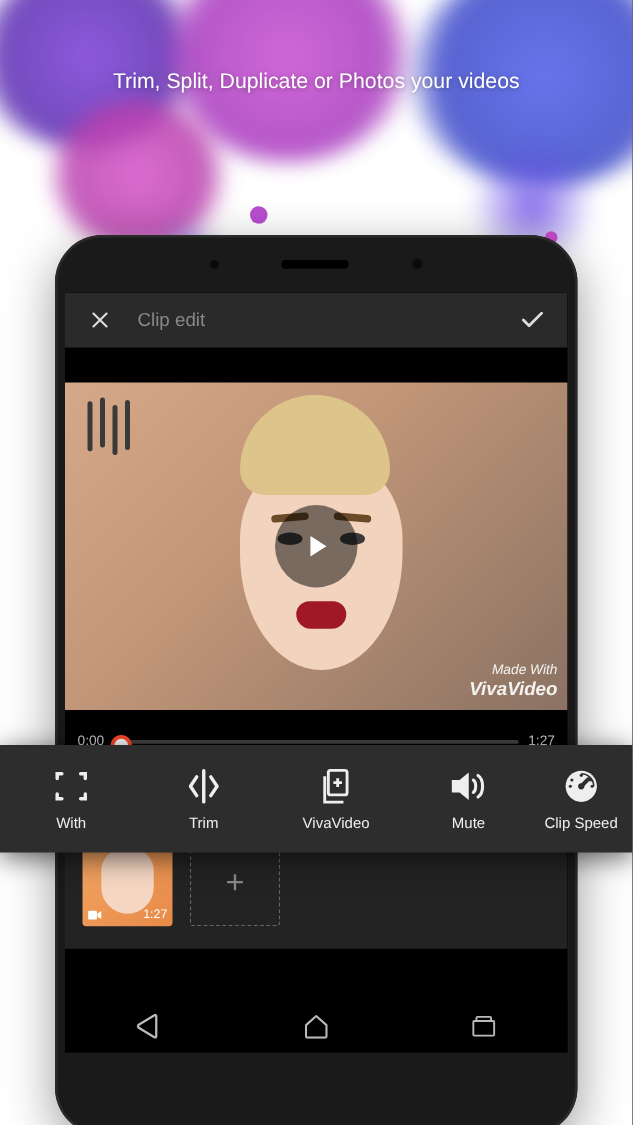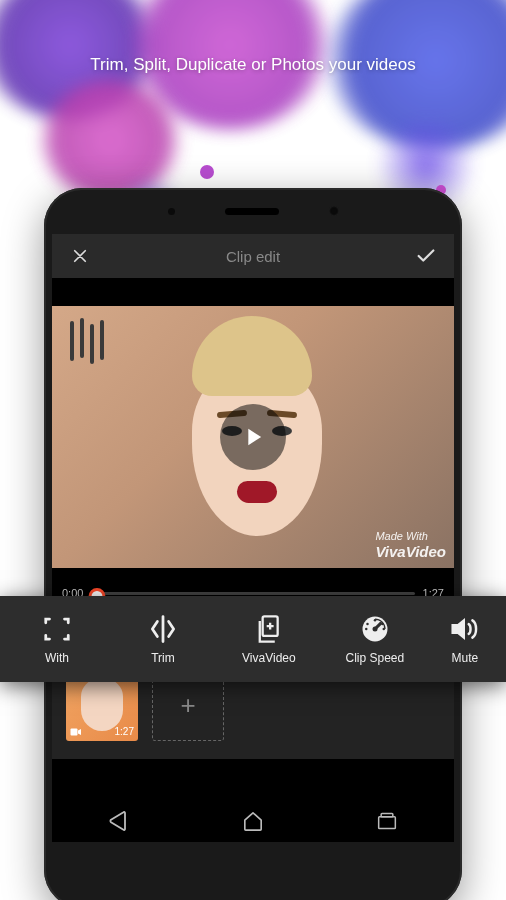--- a/index.html
+++ b/index.html
@@ -96,21 +96,20 @@
 }
 
 
 .topbar {
   height: 44px;
   background: #2a2a2a;
   display: flex;
   align-items: center;
   padding: 0 12px;
   gap: 14px;
-  text-align: center;
 }
 .topbar-title { color: #888; font-size: 15px; flex: 1; }
 .icon-btn-small { width: 32px; height: 32px; display:flex; align-items:center; justify-content:center; color:#ddd; cursor:pointer; }
 
 
 .preview-wrap {
   position: relative;
   width: 100%;
   height: 262px;
   background: #000;
@@ -168,21 +167,21 @@
 .brush { position:absolute; width:4px; height:40px; background:#3a3a3a; border-radius:2px; }
 .brush:nth-child(1){left:8px;top:5px;}
 .brush:nth-child(2){left:18px;top:2px;}
 .brush:nth-child(3){left:28px;top:8px;}
 .brush:nth-child(4){left:38px;top:4px;}
 
 .watermark {
   position: absolute;
   right: 8px;
   bottom: 8px;
-  text-align: left;
+  text-align: right;
   color: #fff;
   font-size: 11px;
   font-style: italic;
   line-height: 1.15;
   opacity: 0.9;
 }
 .watermark .wm2 { font-size: 15px; font-weight:600; }
 
 .play-overlay {
   position: absolute;
@@ -543,40 +542,40 @@
           <rect x="6.5" y="2" width="13" height="17" rx="1.5" stroke="#eee" stroke-width="2" fill="none"></rect>
           <path d="M4 6v18h13" stroke="#eee" stroke-width="2" fill="none"></path>
           <path d="M13 7.5v6M10 10.5h6" stroke="#eee" stroke-width="2"></path>
         </svg>
     </div>
     <div class="tool-label">VivaVideo</div>
   </div>
 
   <div class="tool-item">
     <div class="tool-icon">
+      <svg width="32" height="30" viewBox="0 0 26 24">
+          <path d="M2 8v8h5l6 5V3l-6 5H2z" fill="#eee"></path>
+          <path d="M16 8c2 1.2 2 6.8 0 8M19 5c4 2.5 4 11.5 0 14" stroke="#eee" stroke-width="2" fill="none" stroke-linecap="round"></path>
+        </svg>
+    </div>
+    <div class="tool-label">Mute</div>
+  </div>
+
+  <div class="tool-item">
+    <div class="tool-icon">
       <svg width="30" height="30" viewBox="0 0 24 24">
           <circle cx="12" cy="12" r="10" fill="#eee"></circle>
           <circle cx="12" cy="12" r="10" fill="none"></circle>
           <path d="M12 4a8 8 0 018 8" stroke="#2d2d2d" stroke-width="1" fill="none"></path>
           <circle cx="12" cy="5" r="1" fill="#2d2d2d"></circle>
           <circle cx="18" cy="8" r="1" fill="#2d2d2d"></circle>
           <circle cx="19" cy="12" r="1" fill="#2d2d2d"></circle>
           <circle cx="5" cy="12" r="1" fill="#2d2d2d"></circle>
           <circle cx="6" cy="8" r="1" fill="#2d2d2d"></circle>
           <path d="M12 12l4.5-4.5" stroke="#2d2d2d" stroke-width="2.5" stroke-linecap="round"></path>
           <circle cx="12" cy="12" r="2" fill="#2d2d2d"></circle>
         </svg>
     </div>
     <div class="tool-label">Clip Speed</div>
   </div>
 
-  <div class="tool-item">
-    <div class="tool-icon">
-      <svg width="32" height="30" viewBox="0 0 26 24">
-          <path d="M2 8v8h5l6 5V3l-6 5H2z" fill="#eee"></path>
-          <path d="M16 8c2 1.2 2 6.8 0 8M19 5c4 2.5 4 11.5 0 14" stroke="#eee" stroke-width="2" fill="none" stroke-linecap="round"></path>
-        </svg>
-    </div>
-    <div class="tool-label">Mute</div>
-  </div>
-
 
 </div>
 
 </body></html>

